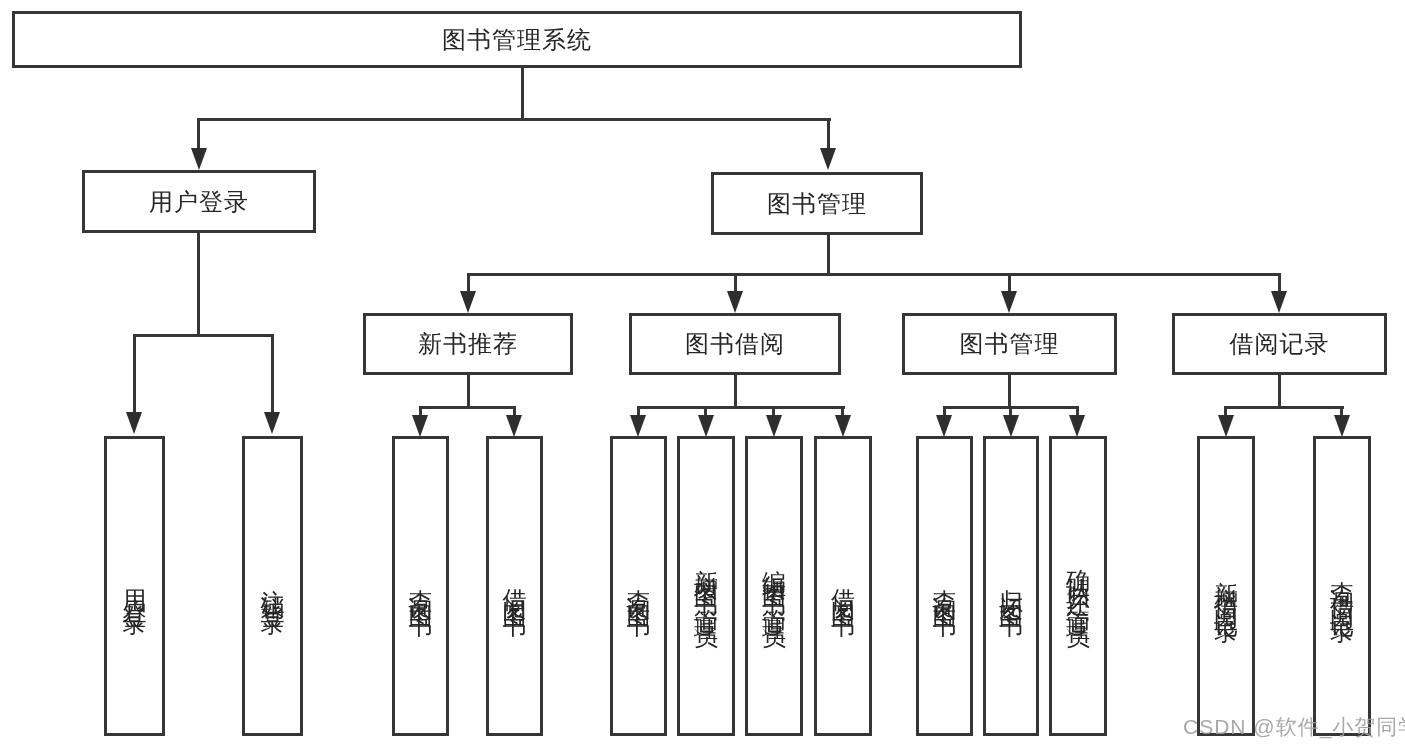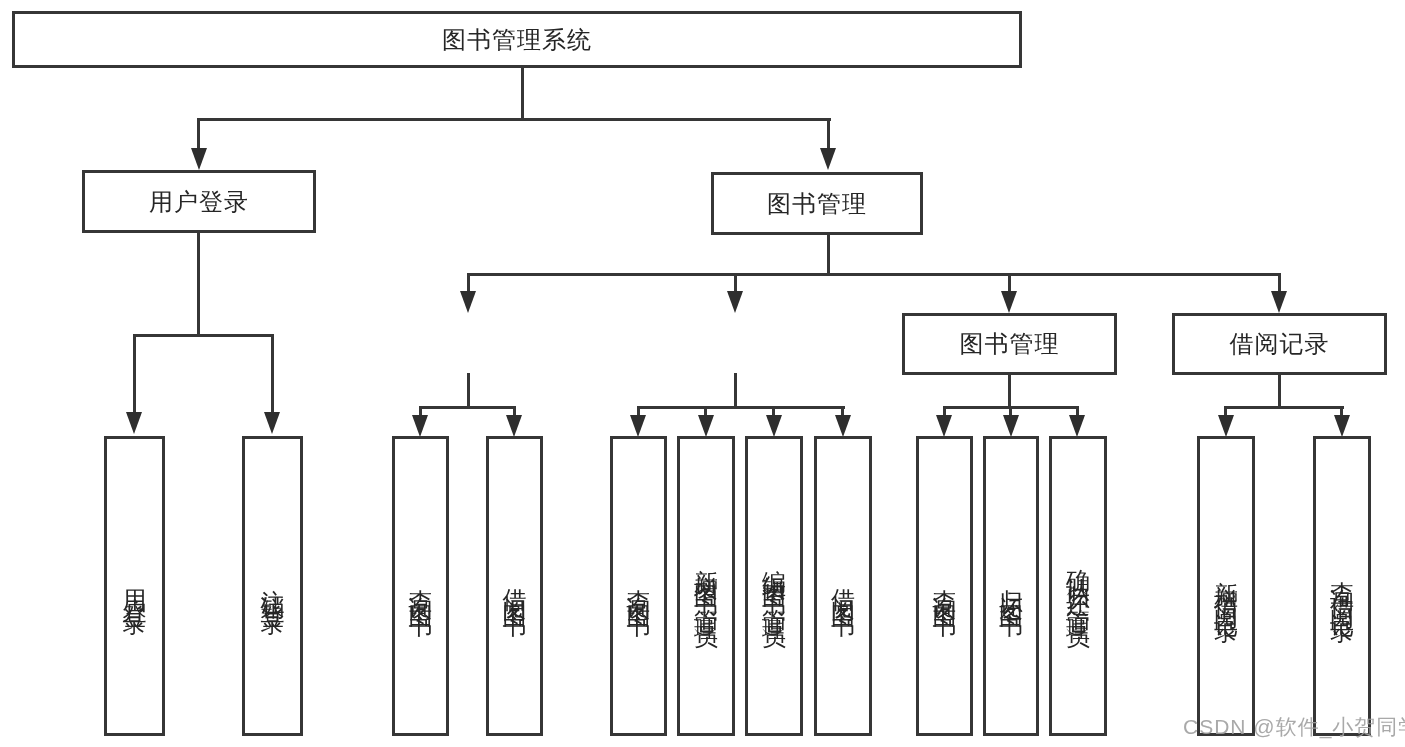--- a/index.html
+++ b/index.html
@@ -42,21 +42,27 @@
   </div>
 
   <div class="box" style="left:82px; top:170px; width:234px; height:63px;">
     <span>用户登录</span>
   </div>
 
   <div class="box" style="left:711px; top:172px; width:212px; height:63px;">
     <span>图书管理</span>
   </div>
 
+  <div class="box" style="left:363px; top:313px; width:210px; height:62px;">
+    <span>新书推荐</span>
+  </div>
 
+  <div class="box" style="left:629px; top:313px; width:212px; height:62px;">
+    <span>图书借阅</span>
+  </div>
 
   <div class="box" style="left:902px; top:313px; width:215px; height:62px;">
     <span>图书管理</span>
   </div>
 
   <div class="box" style="left:1172px; top:313px; width:215px; height:62px;">
     <span>借阅记录</span>
   </div>
 
   <div class="box" style="left:104px; top:436px; width:61px; height:300px;">

